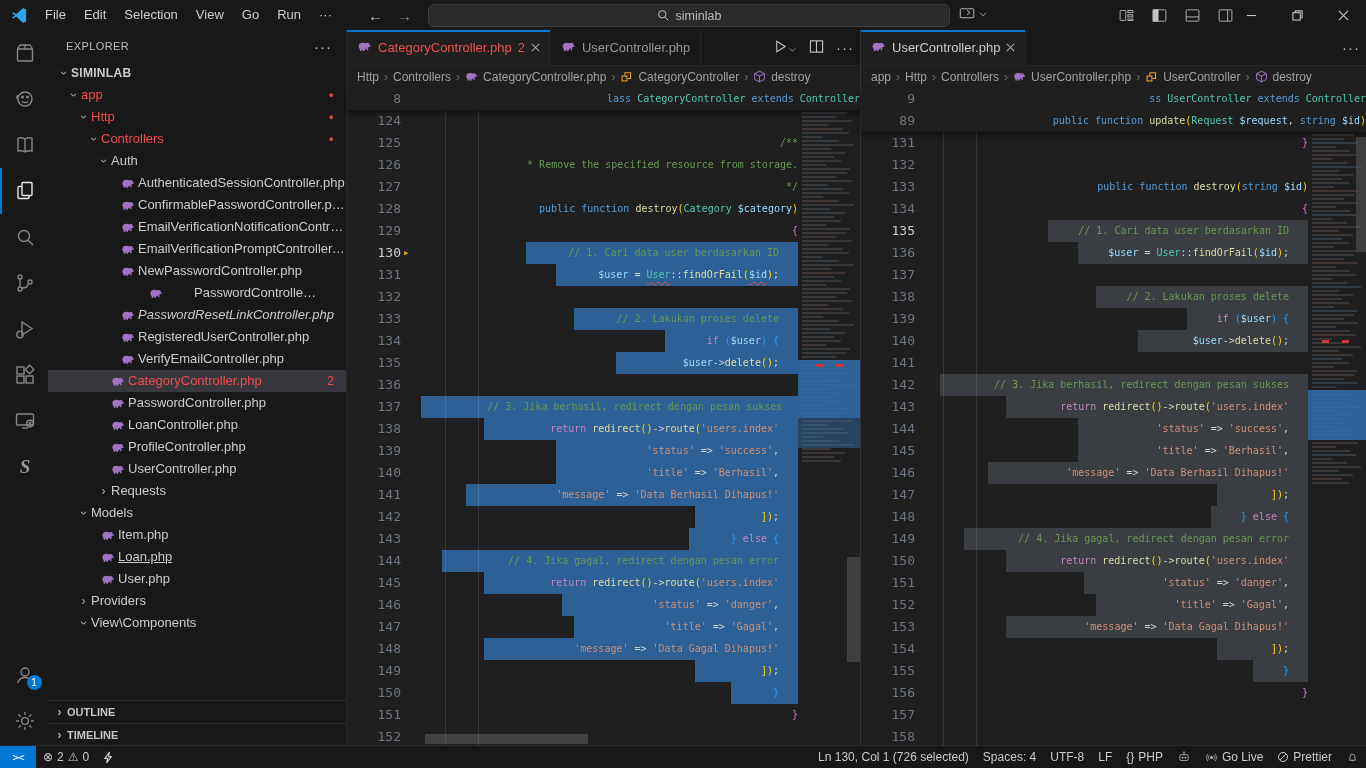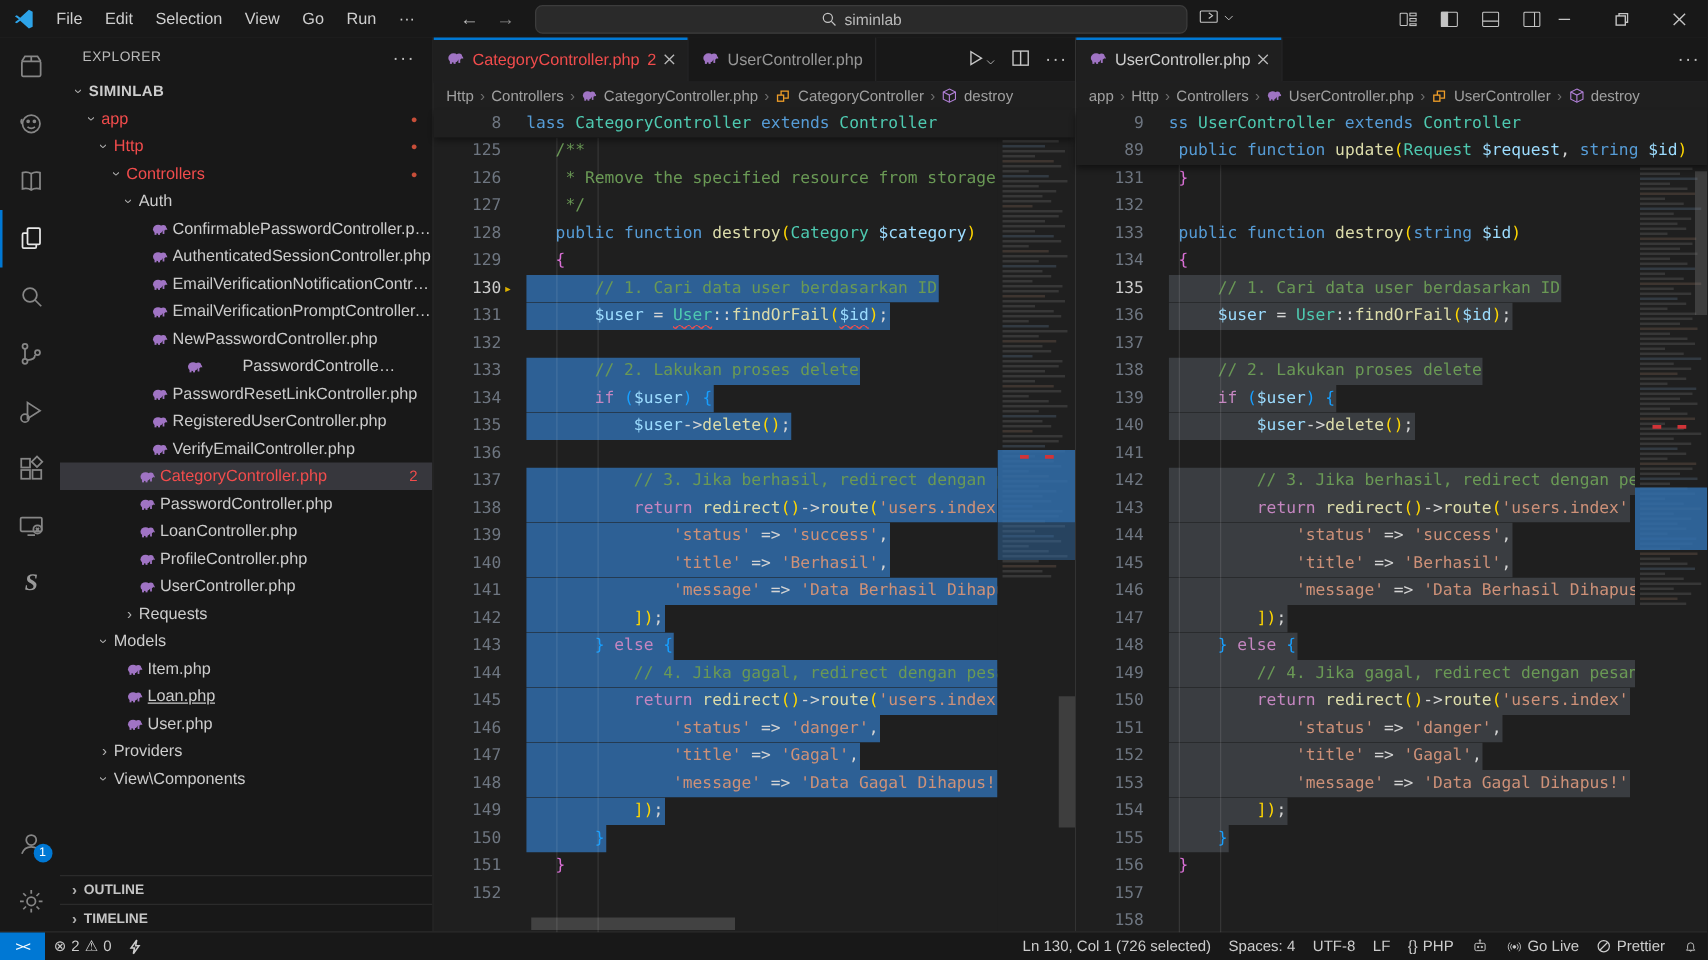--- a/index.html
+++ b/index.html
@@ -71,22 +71,22 @@
   .crumb-sep{color:#6f6f6f;}
   .bc-ico svg{width:13px;height:13px;vertical-align:-2px;}
   .sticky{flex:0 0 auto;background:#1f1f1f;box-shadow:0 3px 5px rgba(0,0,0,.45);position:relative;z-index:4;}
   .codewrap{flex:1;position:relative;overflow:hidden;}
   .lines{position:absolute;top:0;left:0;bottom:0;}
   #eg0 .lines{right:62px;}
   #eg1 .lines{right:58px;}
   .crow{height:22px;line-height:22px;display:flex;position:relative;font-family:"DejaVu Sans Mono",monospace;}
   .ln{flex:0 0 74px;box-sizing:border-box;padding-right:20px;text-align:right;color:#6e7681;font-size:13px;}
   .ln.act{color:#cccccc;}
-  .txt{flex:1;white-space:pre;overflow:hidden;font-size:13px;color:#d4d4d4;}
-  .selspan{display:inline-block;padding-right:1px;}
+  .txt{flex:1;white-space:pre;overflow:hidden;font-size:10px;color:#d4d4d4;text-align:right;}
+  .selspan{display:inline-block;padding-right:19px;}
   .sel-a{background:#2d6095;}
   .sel-i{background:#3a3d41;}
   .lmarker{position:absolute;left:56px;top:0;color:#ddb100;font-size:11px;}
   .tk-k{color:#569CD6}.tk-ct{color:#C586C0}.tk-fn{color:#DCDCAA}.tk-ty{color:#4EC9B0}
   .tk-vr{color:#9CDCFE}.tk-st{color:#CE9178}.tk-cm{color:#6A9955}.tk-pl{color:#D4D4D4}
   .tk-bg{color:#FFD700}.tk-bp{color:#DA70D6}.tk-bb{color:#179FFF}
   .tk-er{text-decoration:underline wavy #f14c4c;text-decoration-thickness:1px;text-underline-offset:3px;}
   .guide{position:absolute;top:0;bottom:0;width:1px;background:rgba(255,255,255,0.10);z-index:2;pointer-events:none;}
 
   
@@ -314,109 +314,109 @@
               <g fill="#a074c4">
                 <ellipse cx="6.2" cy="5.8" rx="4.6" ry="4"></ellipse>
                 <circle cx="11" cy="4.6" r="2.7"></circle>
                 <rect x="3" y="7.8" width="1.8" height="3.2"></rect>
                 <rect x="6.2" y="7.8" width="1.8" height="3.2"></rect>
                 <rect x="10.4" y="6.8" width="1.6" height="3.4"></rect>
                 <path d="M13.2 4.2c1 .3 1.6 1.2 1.4 2.3l-1.4-.3z"></path>
               </g>
             </svg>
           </span>
+          <span class="tlabel">AuthenticatedSessionController.php</span>
+          <span class="tspacer"></span>
+        </div>
+        <div class="tree-row" style="padding-left: 58px;">
+          <span class="tw"></span>
+          <span class="ficon">
+            <svg viewBox="0 0 16 12" width="15" height="11">
+              <g fill="#a074c4">
+                <ellipse cx="6.2" cy="5.8" rx="4.6" ry="4"></ellipse>
+                <circle cx="11" cy="4.6" r="2.7"></circle>
+                <rect x="3" y="7.8" width="1.8" height="3.2"></rect>
+                <rect x="6.2" y="7.8" width="1.8" height="3.2"></rect>
+                <rect x="10.4" y="6.8" width="1.6" height="3.4"></rect>
+                <path d="M13.2 4.2c1 .3 1.6 1.2 1.4 2.3l-1.4-.3z"></path>
+              </g>
+            </svg>
+          </span>
           <span class="tlabel">ConfirmablePasswordController.php</span>
           <span class="tspacer"></span>
         </div>
         <div class="tree-row" style="padding-left: 58px;">
           <span class="tw"></span>
           <span class="ficon">
             <svg viewBox="0 0 16 12" width="15" height="11">
               <g fill="#a074c4">
                 <ellipse cx="6.2" cy="5.8" rx="4.6" ry="4"></ellipse>
                 <circle cx="11" cy="4.6" r="2.7"></circle>
                 <rect x="3" y="7.8" width="1.8" height="3.2"></rect>
                 <rect x="6.2" y="7.8" width="1.8" height="3.2"></rect>
                 <rect x="10.4" y="6.8" width="1.6" height="3.4"></rect>
                 <path d="M13.2 4.2c1 .3 1.6 1.2 1.4 2.3l-1.4-.3z"></path>
               </g>
             </svg>
           </span>
-          <span class="tlabel">AuthenticatedSessionController.php</span>
+          <span class="tlabel">EmailVerificationNotificationController.php</span>
           <span class="tspacer"></span>
         </div>
         <div class="tree-row" style="padding-left: 58px;">
           <span class="tw"></span>
           <span class="ficon">
             <svg viewBox="0 0 16 12" width="15" height="11">
               <g fill="#a074c4">
                 <ellipse cx="6.2" cy="5.8" rx="4.6" ry="4"></ellipse>
                 <circle cx="11" cy="4.6" r="2.7"></circle>
                 <rect x="3" y="7.8" width="1.8" height="3.2"></rect>
                 <rect x="6.2" y="7.8" width="1.8" height="3.2"></rect>
                 <rect x="10.4" y="6.8" width="1.6" height="3.4"></rect>
                 <path d="M13.2 4.2c1 .3 1.6 1.2 1.4 2.3l-1.4-.3z"></path>
               </g>
             </svg>
           </span>
-          <span class="tlabel">EmailVerificationNotificationController.php</span>
+          <span class="tlabel">EmailVerificationPromptController.php</span>
           <span class="tspacer"></span>
         </div>
         <div class="tree-row" style="padding-left: 58px;">
           <span class="tw"></span>
           <span class="ficon">
             <svg viewBox="0 0 16 12" width="15" height="11">
               <g fill="#a074c4">
                 <ellipse cx="6.2" cy="5.8" rx="4.6" ry="4"></ellipse>
                 <circle cx="11" cy="4.6" r="2.7"></circle>
                 <rect x="3" y="7.8" width="1.8" height="3.2"></rect>
                 <rect x="6.2" y="7.8" width="1.8" height="3.2"></rect>
                 <rect x="10.4" y="6.8" width="1.6" height="3.4"></rect>
                 <path d="M13.2 4.2c1 .3 1.6 1.2 1.4 2.3l-1.4-.3z"></path>
               </g>
             </svg>
           </span>
-          <span class="tlabel">EmailVerificationPromptController.php</span>
-          <span class="tspacer"></span>
-        </div>
-        <div class="tree-row" style="padding-left: 58px;">
-          <span class="tw"></span>
-          <span class="ficon">
-            <svg viewBox="0 0 16 12" width="15" height="11">
-              <g fill="#a074c4">
-                <ellipse cx="6.2" cy="5.8" rx="4.6" ry="4"></ellipse>
-                <circle cx="11" cy="4.6" r="2.7"></circle>
-                <rect x="3" y="7.8" width="1.8" height="3.2"></rect>
-                <rect x="6.2" y="7.8" width="1.8" height="3.2"></rect>
-                <rect x="10.4" y="6.8" width="1.6" height="3.4"></rect>
-                <path d="M13.2 4.2c1 .3 1.6 1.2 1.4 2.3l-1.4-.3z"></path>
-              </g>
-            </svg>
-          </span>
           <span class="tlabel">NewPasswordController.php</span>
           <span class="tspacer"></span>
         </div>
         <div class="tree-row" style="padding-left: 58px; gap: 28px;">
           <span class="tw"></span>
           <span class="ficon">
             <svg viewBox="0 0 16 12" width="15" height="11">
               <g fill="#a074c4">
                 <ellipse cx="6.2" cy="5.8" rx="4.6" ry="4"></ellipse>
                 <circle cx="11" cy="4.6" r="2.7"></circle>
                 <rect x="3" y="7.8" width="1.8" height="3.2"></rect>
                 <rect x="6.2" y="7.8" width="1.8" height="3.2"></rect>
                 <rect x="10.4" y="6.8" width="1.6" height="3.4"></rect>
                 <path d="M13.2 4.2c1 .3 1.6 1.2 1.4 2.3l-1.4-.3z"></path>
               </g>
             </svg>
           </span>
           <span class="tlabel">PasswordController.php</span>
           <span class="tspacer"></span>
         </div>
-        <div class="tree-row" style="padding-left: 58px;">
+        <div class="tree-row" style="padding-left: 58px; font-style: italic;">
           <span class="tw"></span>
           <span class="ficon">
             <svg viewBox="0 0 16 12" width="15" height="11">
               <g fill="#a074c4">
                 <ellipse cx="6.2" cy="5.8" rx="4.6" ry="4"></ellipse>
                 <circle cx="11" cy="4.6" r="2.7"></circle>
                 <rect x="3" y="7.8" width="1.8" height="3.2"></rect>
                 <rect x="6.2" y="7.8" width="1.8" height="3.2"></rect>
                 <rect x="10.4" y="6.8" width="1.6" height="3.4"></rect>
                 <path d="M13.2 4.2c1 .3 1.6 1.2 1.4 2.3l-1.4-.3z"></path>
@@ -707,20 +707,24 @@
       <div class="sticky">
           <div class="crow">
             <span class="ln">8</span>
             <span class="txt"><span class="tk-k">lass</span><span class="tk-pl"> </span><span class="tk-ty">CategoryController</span><span class="tk-pl"> </span><span class="tk-k">extends</span><span class="tk-pl"> </span><span class="tk-ty">Controller</span></span>
           </div>
         </div>
       <div class="codewrap">
         <div class="guide" style="left:98px"></div>
         <div class="guide" style="left:131px"></div>
         <div class="lines">
+            <div class="crow">
+              <span class="ln">124</span>
+              <span class="txt"></span>
+            </div>
             <div class="crow">
               <span class="ln">125</span>
               <span class="txt"><span class="tk-cm">   /**</span></span>
             </div>
             <div class="crow">
               <span class="ln">126</span>
               <span class="txt"><span class="tk-cm">    * Remove the specified resource from storage.</span></span>
             </div>
             <div class="crow">
               <span class="ln">127</span>

